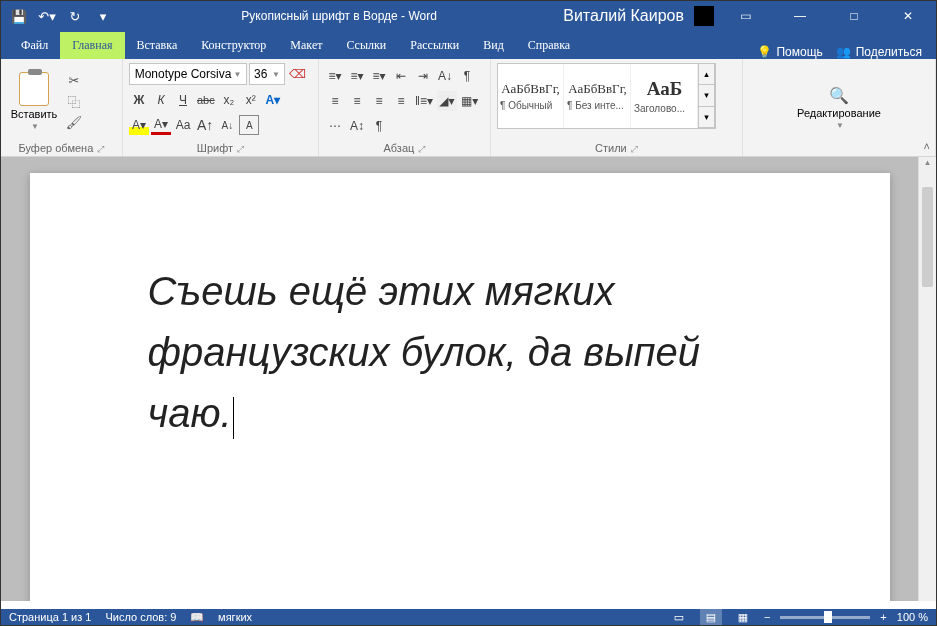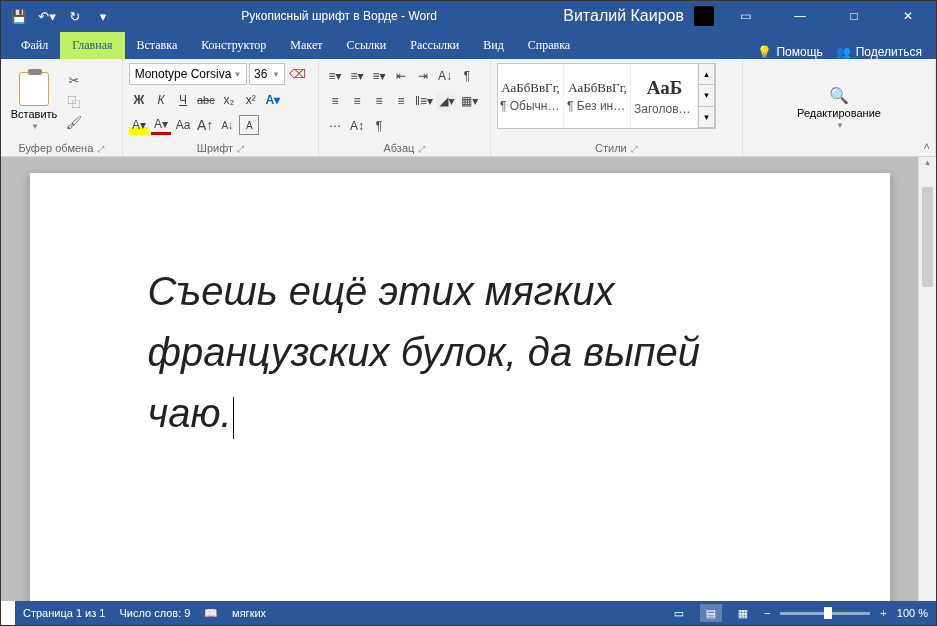--- a/index.html
+++ b/index.html
@@ -27,31 +27,31 @@
   .small-col { display:flex; flex-direction:column; gap:3px; justify-content:center;}
   .ico { width:18px; height:18px; display:flex; align-items:center; justify-content:center; font-size:13px; cursor:pointer; color:#555;}
   .font-row { display:flex; gap:2px; align-items:center;}
   .fontname { width:118px; height:22px; border:1px solid #c5c5c5; background:#fff; font-size:12px; padding:0 4px; display:flex; align-items:center; justify-content:center;}
   .fontsize { width:36px; height:22px; border:1px solid #c5c5c5; background:#fff; font-size:12px; padding:0 4px; display:flex; align-items:center; justify-content:space-between;}
   .btnrow { display:flex; gap:2px; align-items:center; margin-top:3px;}
   .rb { min-width:20px; height:20px; display:flex; align-items:center; justify-content:center; font-size:12px; cursor:pointer; color:#444; padding:0 2px;}
   .styles-gallery { display:flex; gap:1px; border:1px solid #c5c5c5; background:#fff; height:66px;}
   .style-item { width:66px; display:flex; flex-direction:column; align-items:center; justify-content:center; font-size:10px; border-right:1px solid #eee; cursor:pointer; padding:2px;}
   .style-item .preview { font-size:13px; font-family:"Times New Roman", serif; color:#333; margin-bottom:3px;}
-  .style-item .nm { font-size:12px; color:#555; white-space:nowrap; overflow:hidden; text-overflow:ellipsis; width:100%; text-align:right;}
+  .style-item .nm { font-size:10px; color:#555; white-space:nowrap; overflow:hidden; text-overflow:ellipsis; width:100%; text-align:left;}
   .style-scroll { width:16px; display:flex; flex-direction:column;}
   .style-scroll div { flex:1; border:1px solid #c5c5c5; display:flex; align-items:center; justify-content:center; font-size:9px; cursor:pointer; background:#f3f3f3; margin:-1px 0 0 -1px;}
   .collapse-btn { position:absolute; right:6px; bottom:4px; font-size:11px; color:#666; cursor:pointer;}
   .doc-area { background:#bdbdbd; height:444px; position:relative; overflow:hidden; display:flex;}
   .doc-page { background:#fff; width:860px; height:1000px; margin:16px auto 0; box-shadow:0 2px 8px rgba(0,0,0,0.25); padding:88px 118px; position:relative;}
   .doc-text { font-family: "Monotype Corsiva", "URW Chancery L", "Apple Chancery", cursive; font-style:italic; font-size:40px; line-height:1.5; color:#222; }
   .cursor-caret { display:inline-block; width:1px; height:42px; background:#000; vertical-align:middle; margin-left:1px; }
   .vscroll { width:18px; background:#f0f0f0; border-left:1px solid #ddd; display:flex; flex-direction:column;}
   .vscroll .thumb { background:#cdcdcd; margin:16px 3px 0; height:100px; border-radius:2px;}
-  .statusbar { height:24px; background:#2b579a; color:#fff; display:flex; align-items:center; font-size:11px; padding:0 8px; gap:14px; position:absolute; bottom:0; left:14px; right:0;margin-top:46px;}
+  .statusbar { height:16px; background:#2b579a; color:#fff; display:flex; align-items:center; font-size:11px; padding:0 8px; gap:14px; position:absolute; bottom:0; left:0; right:0;margin-top:46px;}
   .statusbar .right { margin-left:auto; display:flex; align-items:center; gap:10px;}
   .view-btn { width:22px; height:18px; display:flex; align-items:center; justify-content:center; cursor:pointer;}
   .view-btn.active { background:rgba(255,255,255,0.25);}
   .zoom-slider { width:90px; height:3px; background:rgba(255,255,255,.5); position:relative;}
   .zoom-slider .knob { width:8px; height:12px; background:#fff; position:absolute; left:44px; top:-5px;}
   .drop { font-size:8px; margin-left:2px; color:#888;}
   .paste-icon { width:30px; height:34px; background:linear-gradient(#fff,#fff); border:1px solid #d6a24f; border-radius:3px; position:relative;}
   .paste-icon::before { content:""; position:absolute; top:-4px; left:8px; width:14px; height:6px; background:#888; border-radius:2px;}
   .find-icon {font-size:16px;}
 </style>

